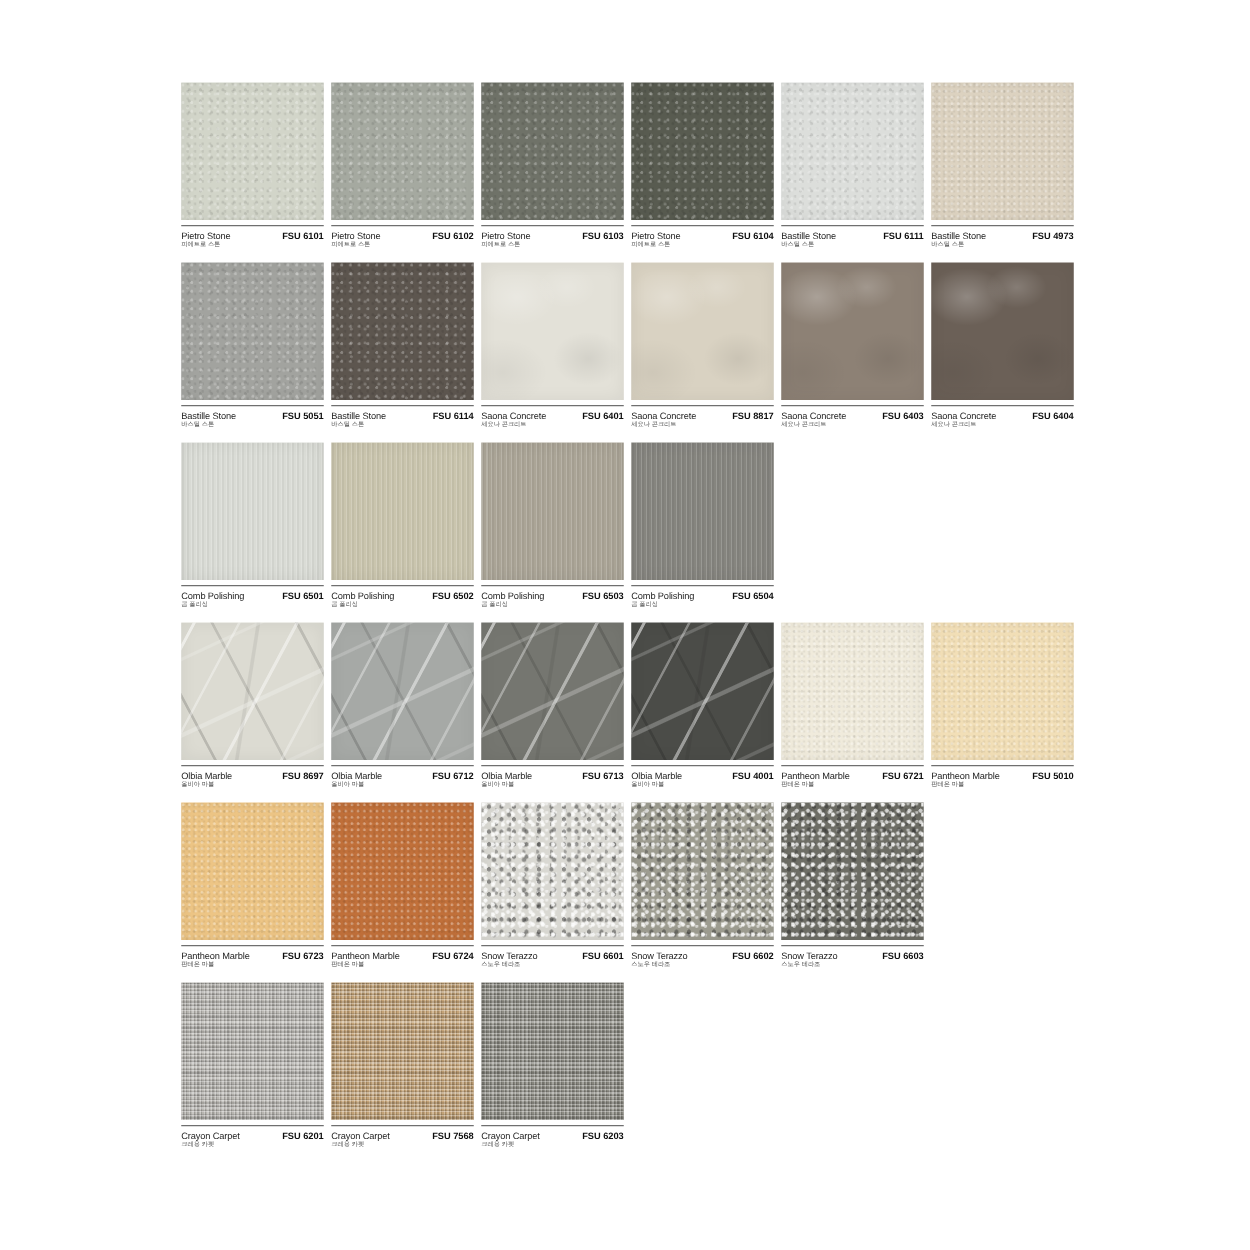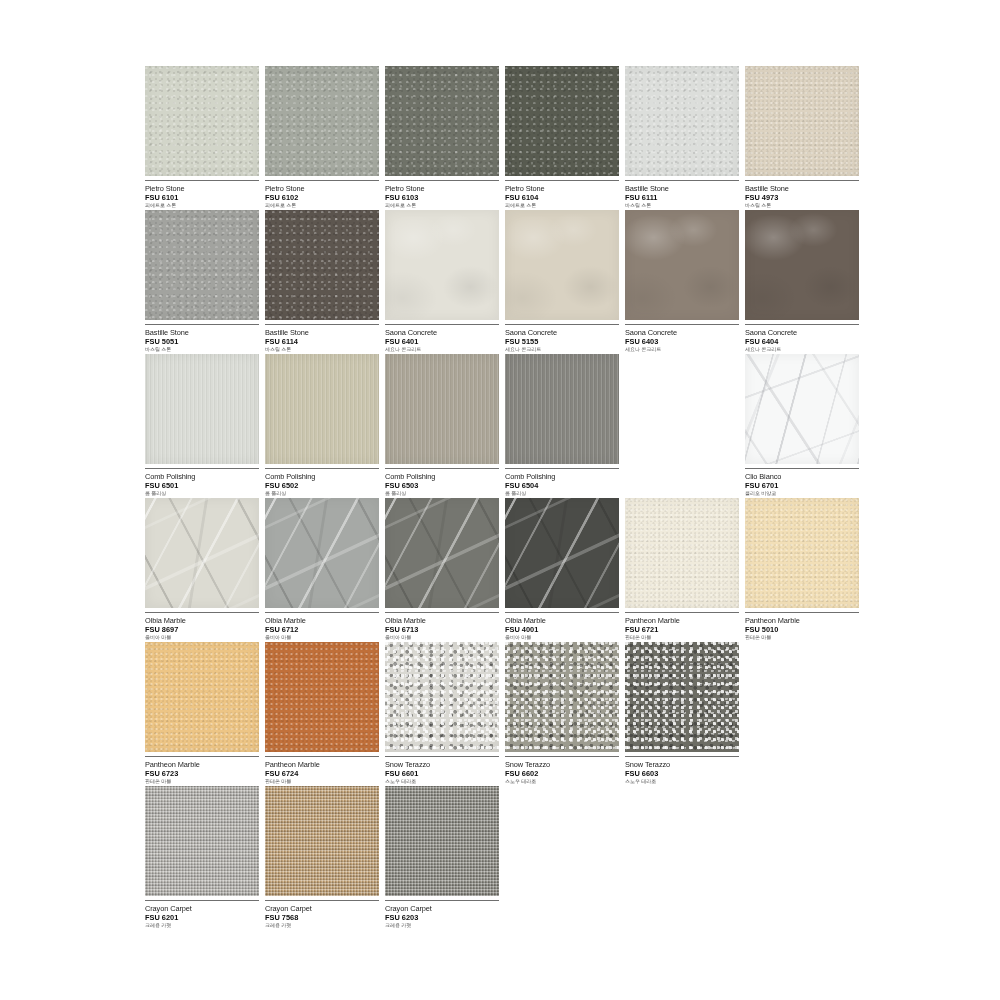--- a/index.html
+++ b/index.html
@@ -59,24 +59,23 @@
     width: 114px;
     padding-top: 3px;
     border-top: 1px solid #6f6f6f;
     margin-top: 4px;
     position: relative;
     height: 26px;
   }
 
   .label-row {
     display: flex;
-    justify-content: flex-end;
+    justify-content: space-between;
     align-items: baseline;
     width: 114px;
-    flex-direction: column;
   }
 
   .name {
     font-size: 7.4px;
     color: #1d1d1d;
     letter-spacing: -0.1px;
     white-space: nowrap;
     line-height: 9px;
   }
 
@@ -323,21 +322,21 @@
             <div class="name-ko">세요나 콘크리트</div>
           </div>
         </div>
         <div class="cell">
           <div class="swatch t-vig" style="background-color: rgb(217, 210, 194);">
             <div class="tex t-cloud"></div>
           </div>
           <div class="label-block">
             <div class="label-row">
               <span class="name">Saona Concrete</span>
-              <span class="code">FSU 5155</span>
+              <span class="code">FSU 8817</span>
             </div>
             <div class="name-ko">세요나 콘크리트</div>
           </div>
         </div>
         <div class="cell">
           <div class="swatch t-vig" style="background-color: rgb(141, 129, 117);">
             <div class="tex t-cloud"></div>
           </div>
           <div class="label-block">
             <div class="label-row">
@@ -403,32 +402,20 @@
           </div>
           <div class="label-block">
             <div class="label-row">
               <span class="name">Comb Polishing</span>
               <span class="code">FSU 6504</span>
             </div>
             <div class="name-ko">콤 폴리싱</div>
           </div>
         </div>
         <div class="cell empty"></div>
-        <div class="cell">
-          <div class="swatch t-vig" style="background-color: rgb(247, 248, 248);">
-            <div class="tex t-carrara"></div>
-          </div>
-          <div class="label-block">
-            <div class="label-row">
-              <span class="name">Clio Bianco</span>
-              <span class="code">FSU 6701</span>
-            </div>
-            <div class="name-ko">클리오 비앙코</div>
-          </div>
-        </div>
       </div>
       <div class="row">
         <div class="cell">
           <div class="swatch t-vig" style="background-color: rgb(220, 219, 210);">
             <div class="tex t-marble"></div>
           </div>
           <div class="label-block">
             <div class="label-row">
               <span class="name">Olbia Marble</span>
               <span class="code">FSU 8697</span>

